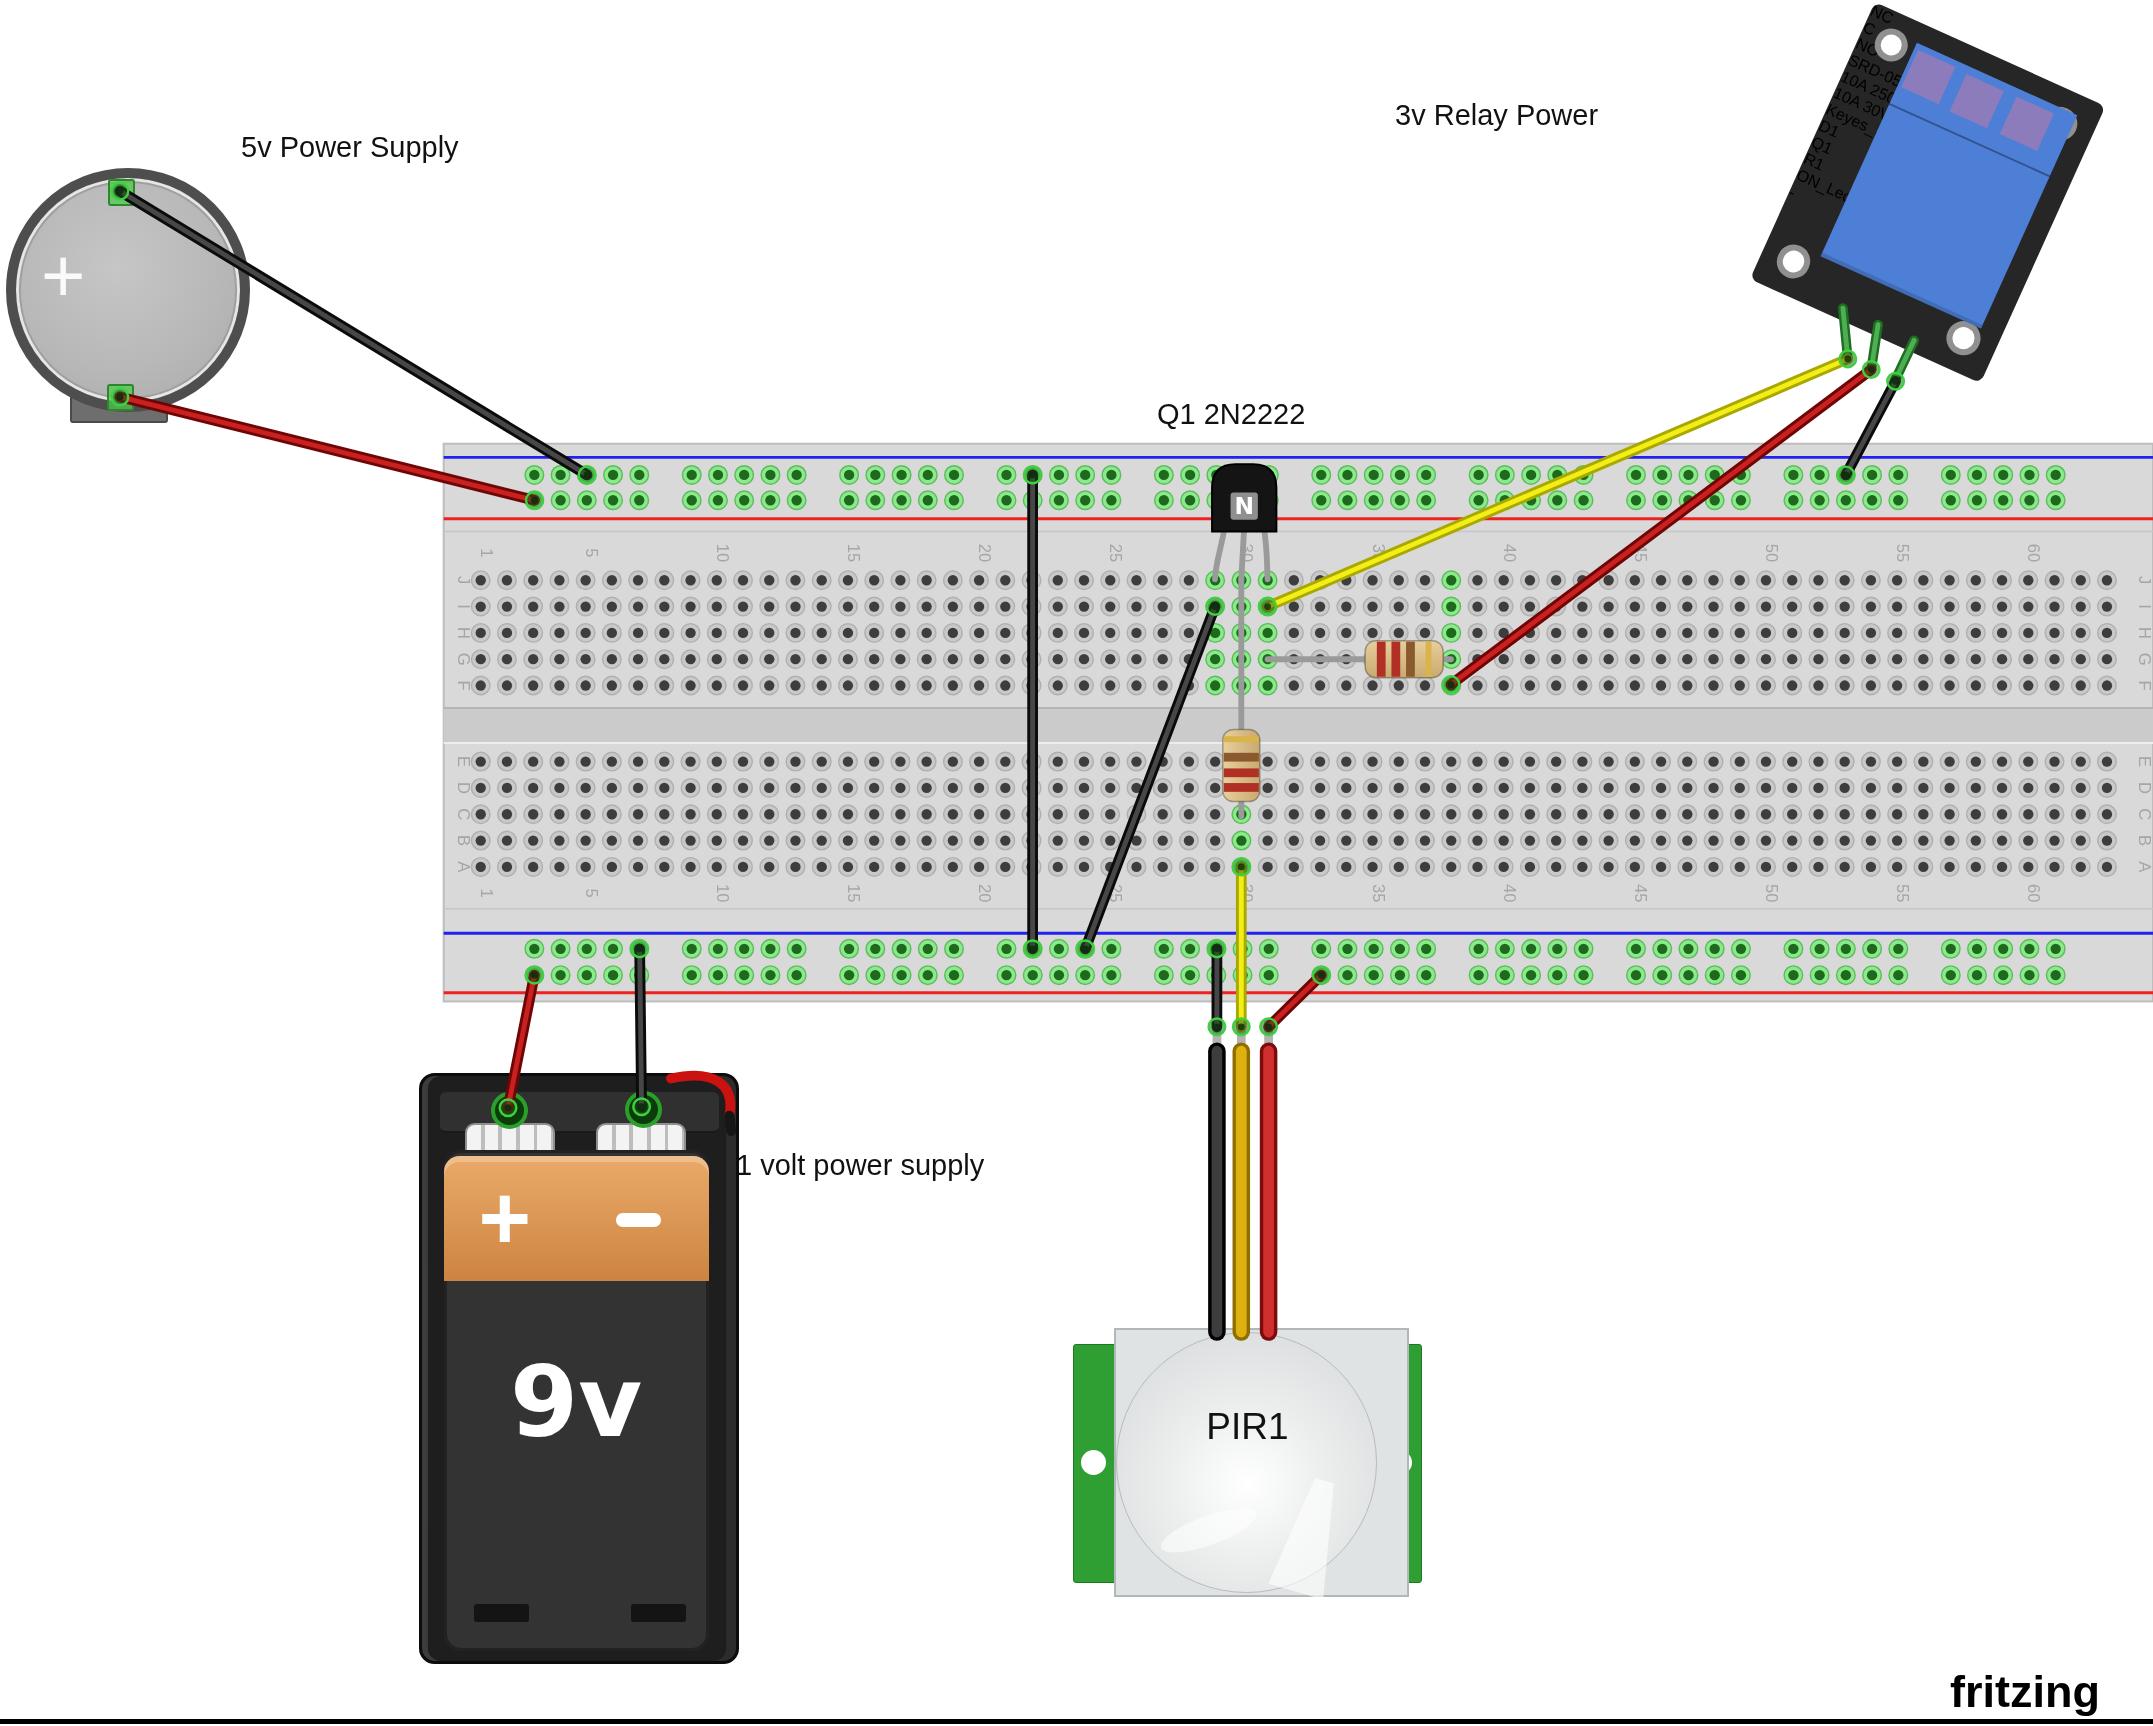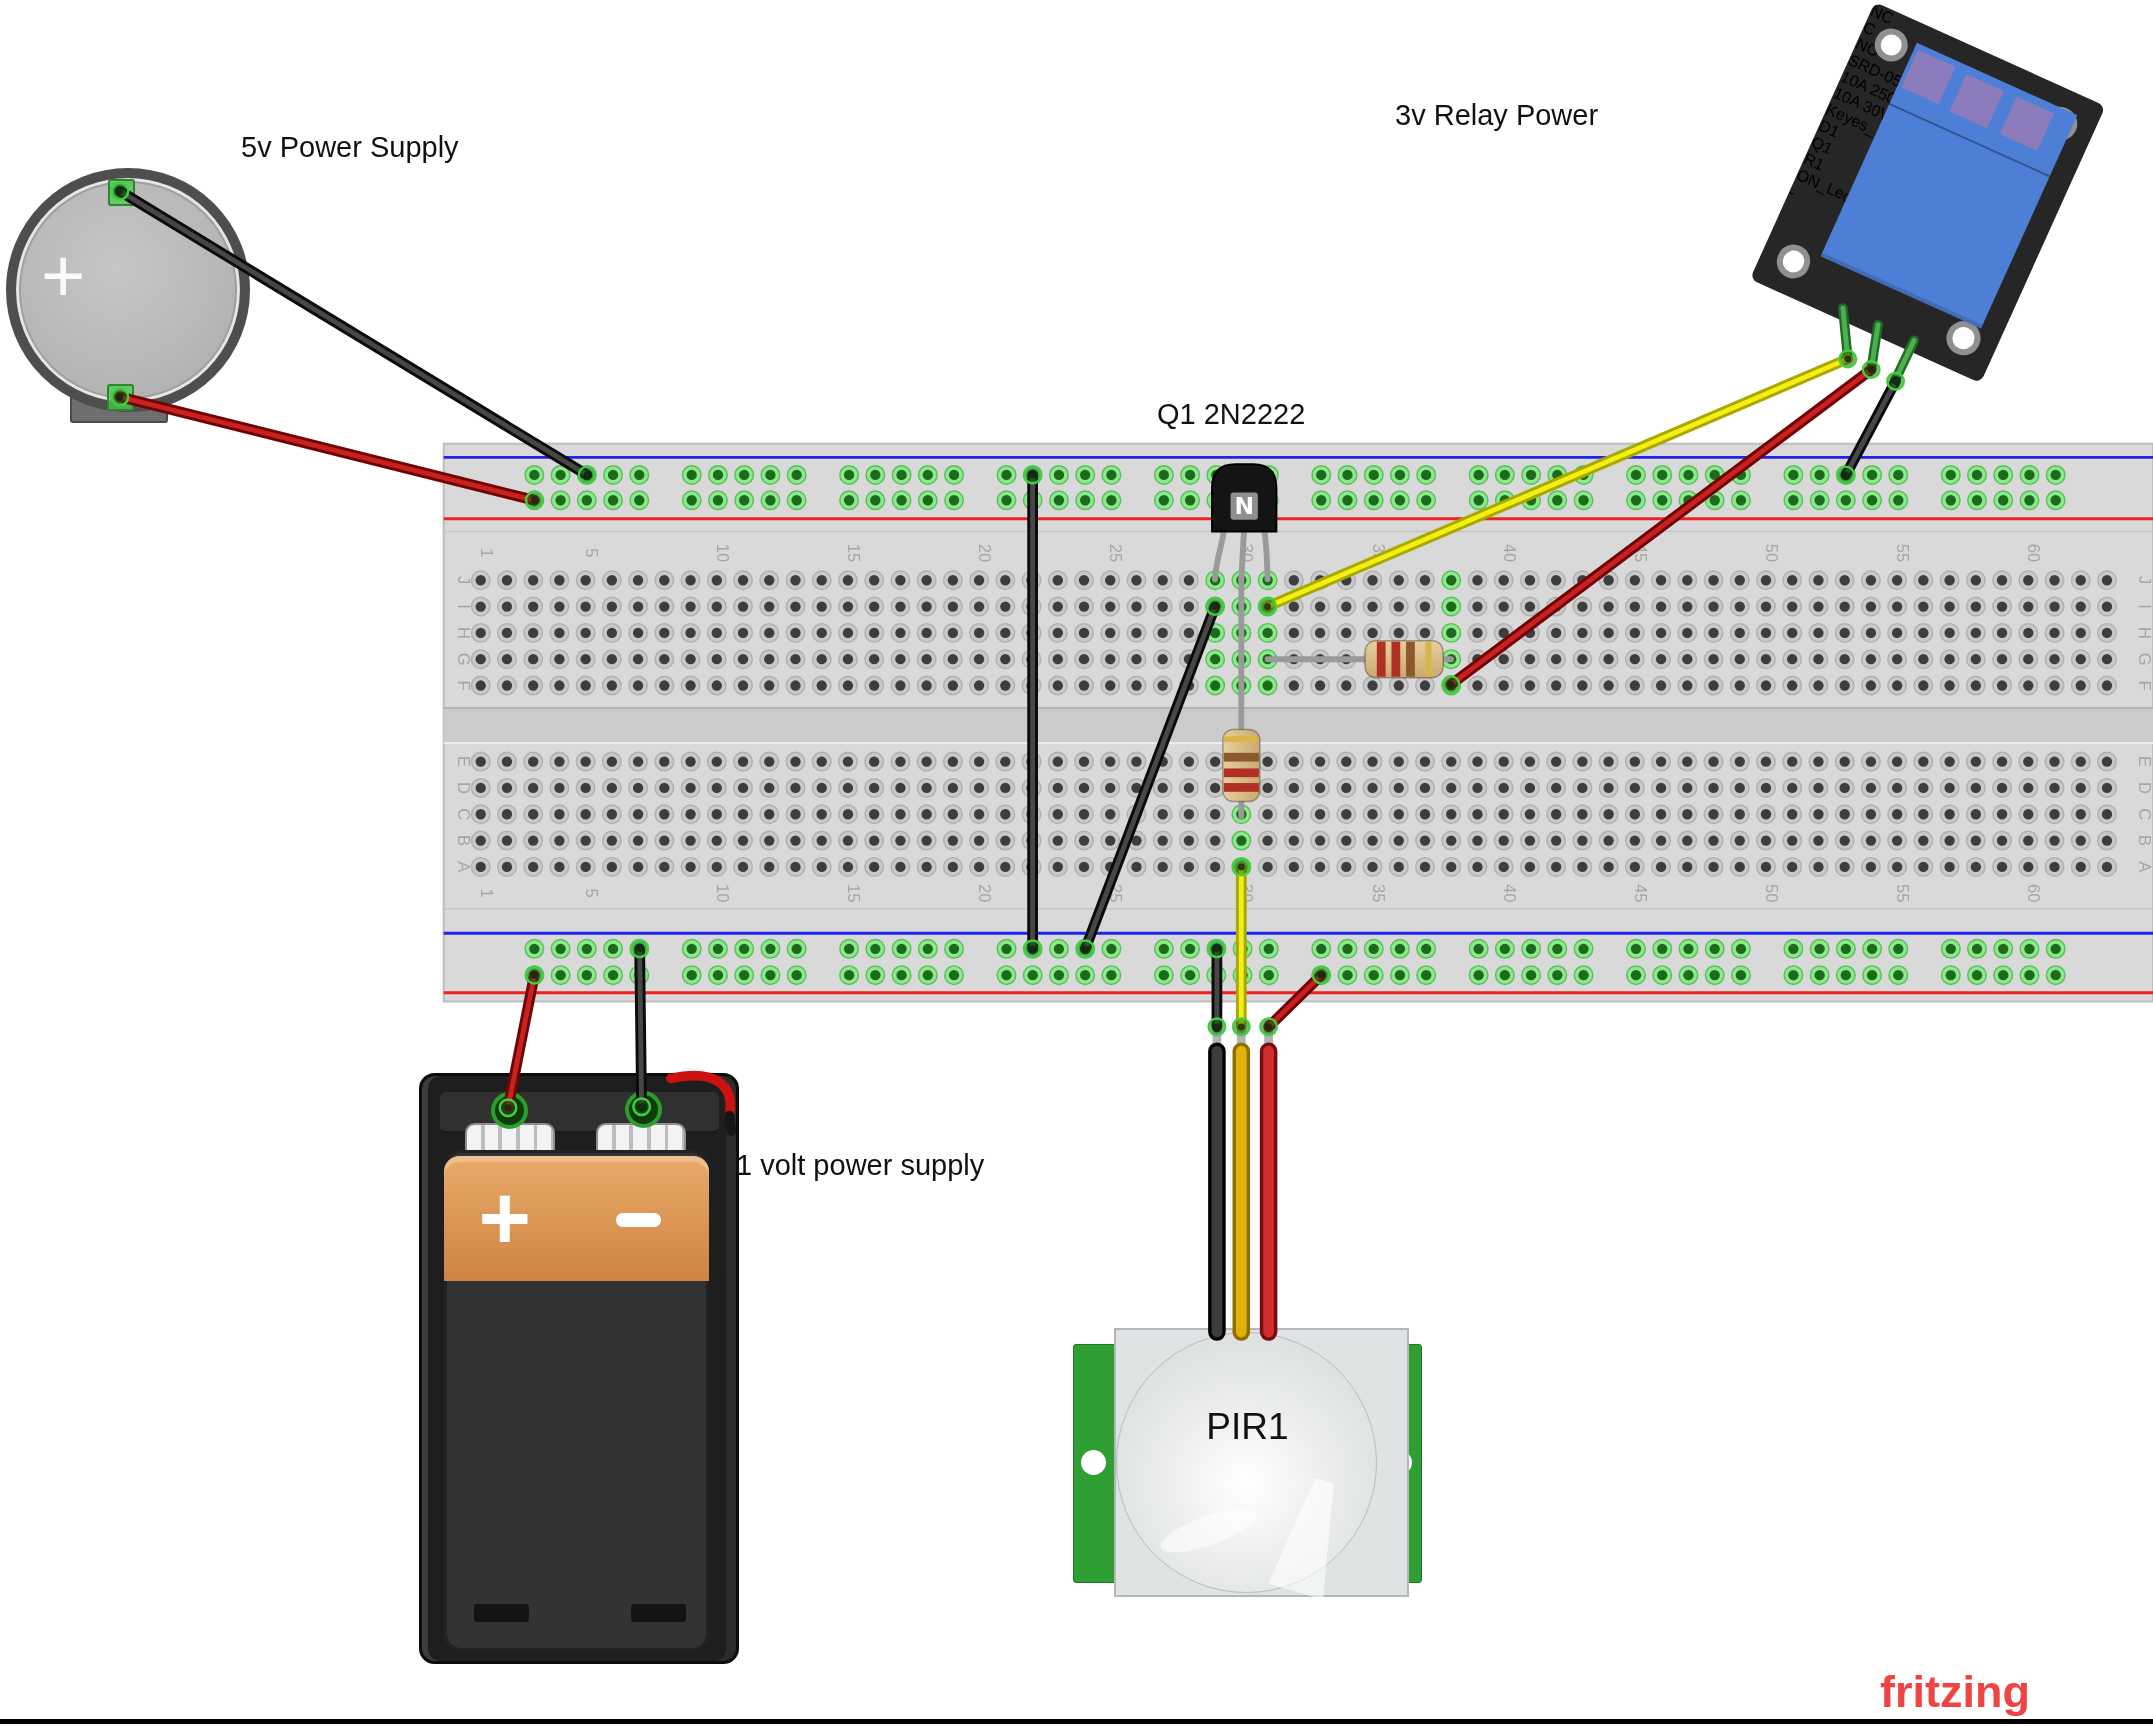--- a/index.html
+++ b/index.html
@@ -3,22 +3,22 @@
 <meta charset="utf-8">
 <style>
   html,body{margin:0;padding:0;}
   body{
     width:2153px;height:1726px;position:relative;overflow:hidden;
     background:#ffffff;font-family:"Liberation Sans",sans-serif;
   }
   svg{position:absolute;left:0;top:0;}
   
   .biglabel{position:absolute;font-size:29px;color:#111;white-space:nowrap;z-index:40;}
-  .watermark{position:absolute;left:1880px;top:1666px;font-size:45px;font-weight:bold;
-    color:#ef4444;letter-spacing:0px;z-index:40;}
+  .watermark{position:absolute;left:1950px;top:1666px;font-size:45px;font-weight:bold;
+    color:#000000;letter-spacing:0px;z-index:40;}
   .bottomline{position:absolute;left:0;top:1719px;width:2153px;height:4.9px;background:#000;z-index:41;}
 
   
   .coin-tab{position:absolute;left:70px;top:383px;width:94px;height:36px;background:#6e6e6e;
     border:2.9px solid #4a4a4a;border-radius:2.9px;z-index:2;}
   .coin{position:absolute;left:5.9px;top:168px;width:224px;height:224px;border-radius:50%;
     background:radial-gradient(circle at 45% 40%, #c6c6c6 0%, #b8b8b8 55%, #a9a9a9 100%);
     border:10.7px solid #4e4e4e;box-shadow:inset 0 0 0 2.9px #e6e6e6, inset 0 0 0 4.9px #9f9f9f;z-index:3;}
   .coin-plus{position:absolute;left:25px;top:60px;font-size:76px;font-weight:200;color:#fafafa;line-height:1;}
   .coin-conn{position:absolute;width:23.4px;height:23.4px;background:rgba(80,200,80,.75);
@@ -1838,20 +1838,21 @@
   <div class="holder-topbar"></div>
   <div class="snap" style="left:43px;top:47px;"></div>
   <div class="snap" style="left:174px;top:47px;"></div>
   <div class="terminal" style="left:69px;top:15.6px;"></div>
   <div class="terminal" style="left:203px;top:14.6px;"></div>
   <div class="batt-body">
     <div class="batt-orange">
       <div class="batt-plus">+</div>
       <div class="batt-minus"></div>
     </div>
+    <div class="batt-v">9v</div>
   </div>
   <div class="notch" style="left:52px;"></div>
   <div class="notch" style="left:209px;"></div>
 </div>
 
 <div>
   <div class="pir-wing" style="left:1073px;">
     <div class="pir-hole" style="left:6.8px;"></div>
   </div>
   <div class="pir-wing" style="left:1376px;">

